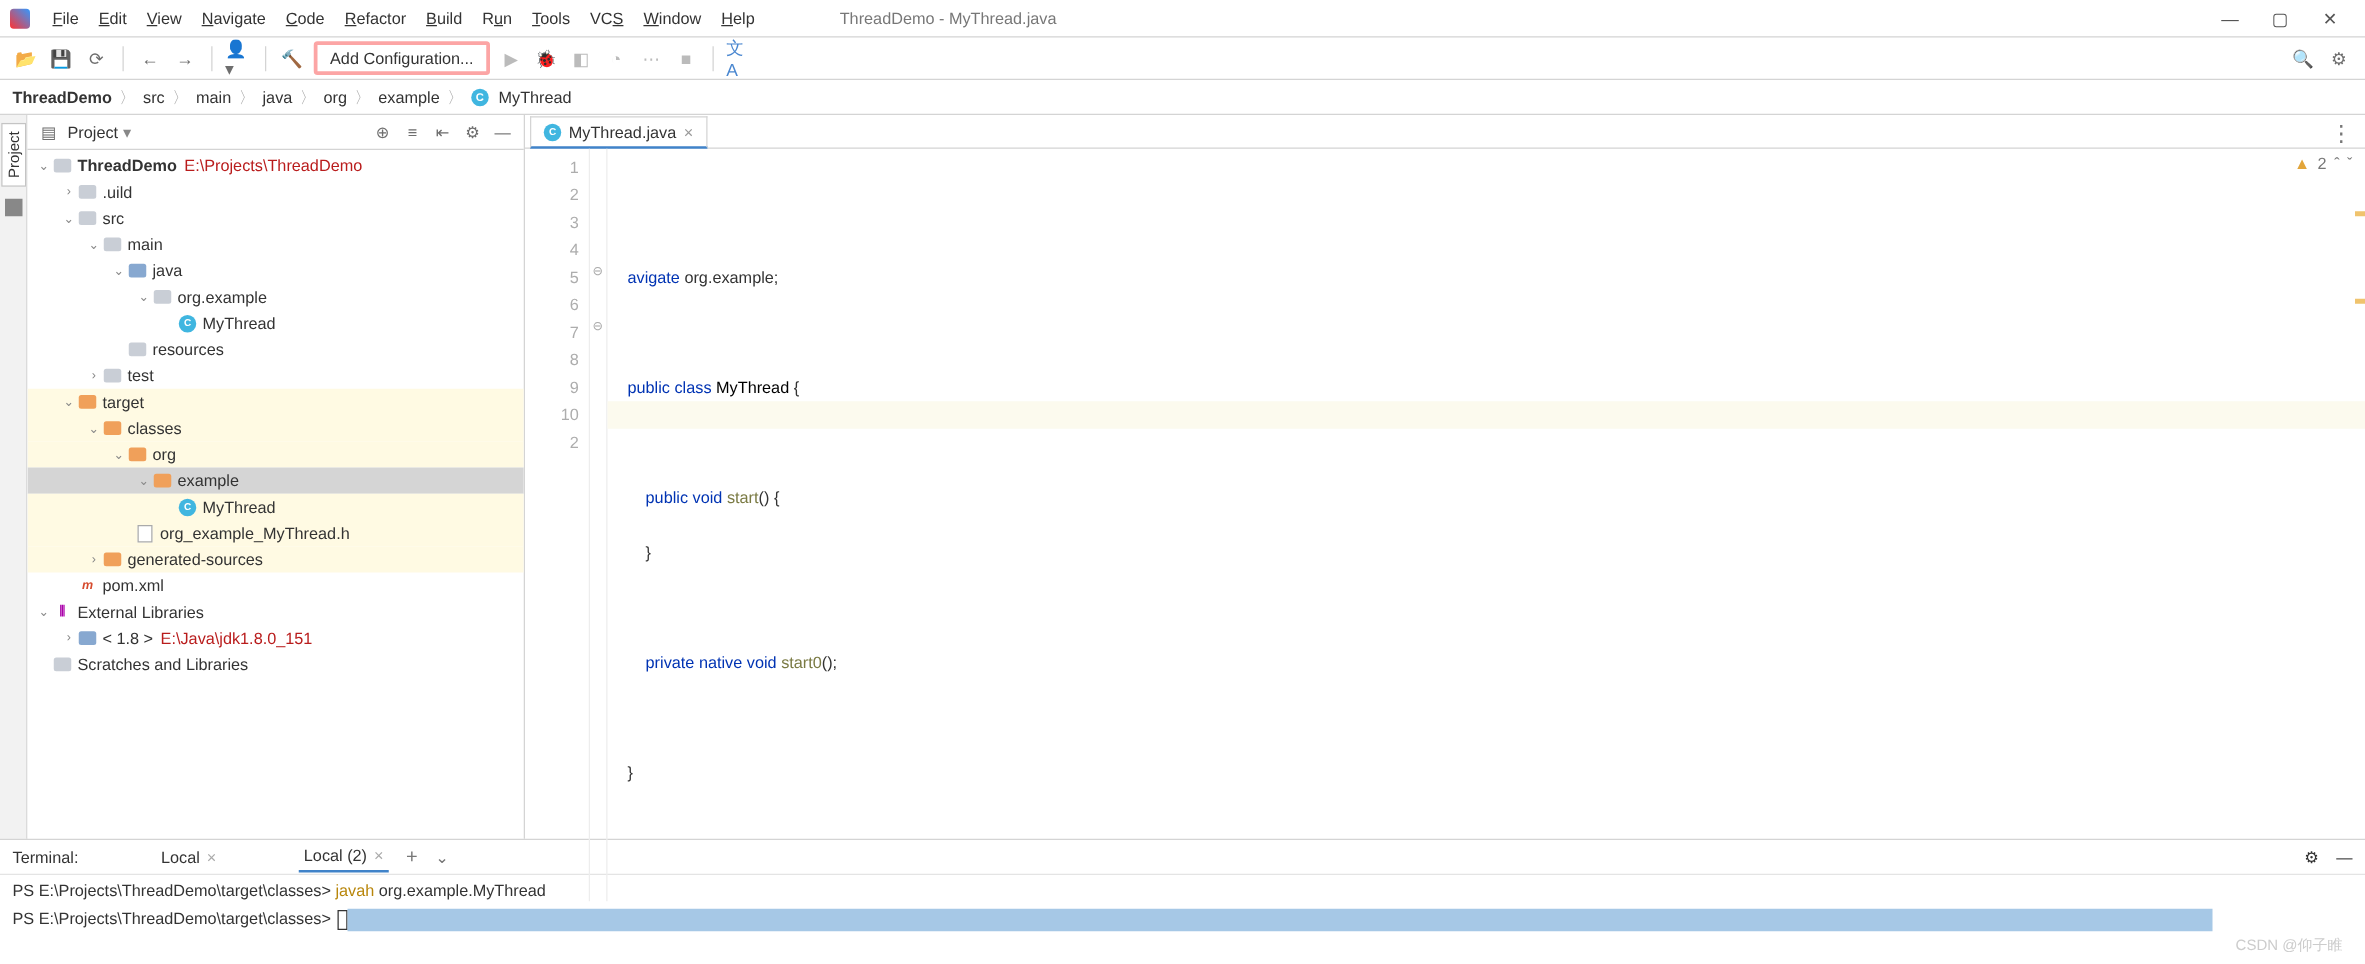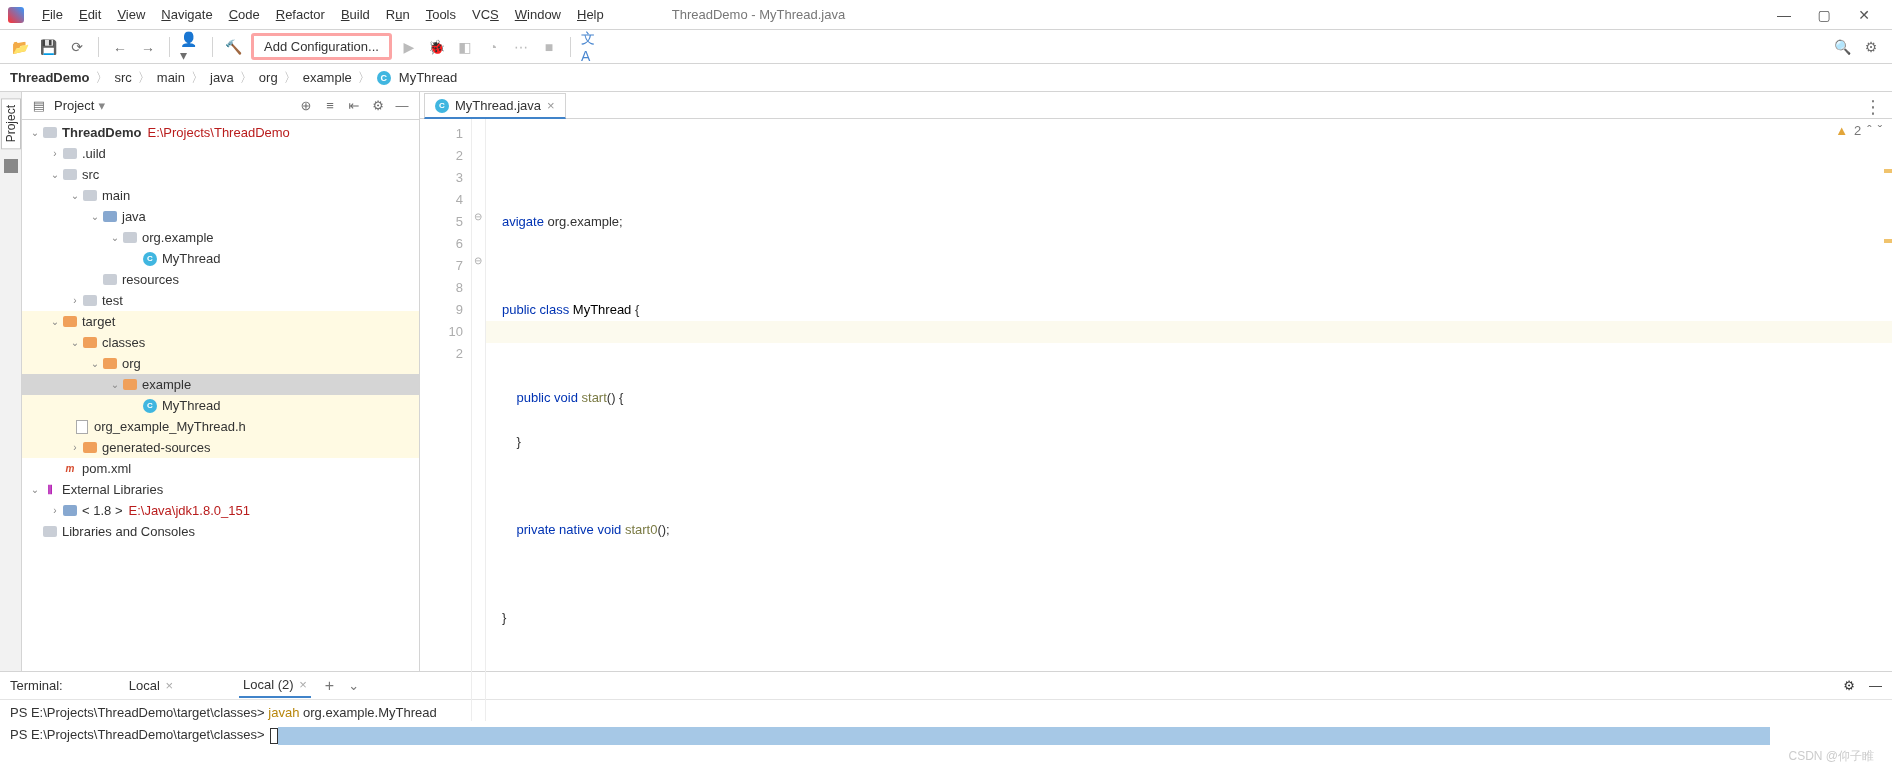--- a/index.html
+++ b/index.html
@@ -254,21 +254,21 @@
             <span class="ic-folder orange"></span>
           </span>
           <span class="label">example</span>
         </div>
       <div class="tree-row hl" style="padding-left:120px">
           <span class="icon">
             <span class="ic-class">C</span>
           </span>
           <span class="label">MyThread</span>
         </div>
-      <div class="tree-row hl" style="padding-left:52px">
+      <div class="tree-row hl" style="padding-left:86px">
           <span class="icon">
             <span class="ic-file"></span>
           </span>
           <span class="label">org_example_MyThread.h</span>
         </div>
       <div class="tree-row hl" style="padding-left:46px">
           <span class="arrow">›</span>
           <span class="icon">
             <span class="ic-folder orange"></span>
           </span>
@@ -288,21 +288,21 @@
           <span class="icon">
             <span class="ic-folder blue"></span>
           </span>
           <span class="label">&lt; 1.8 &gt;</span>
           <span class="hint">E:\Java\jdk1.8.0_151</span>
         </div>
       <div class="tree-row" style="padding-left:20px">
           <span class="icon">
             <span class="ic-folder"></span>
           </span>
-          <span class="label">Libraries and Consoles</span>
+          <span class="label">Scratches and Libraries</span>
         </div>
     </div>
   </div>
 
   <div class="editor-area">
     <div class="editor-tabs">
       <div class="editor-tab">
         <span class="ic-class" style="width:14px;height:14px;">C</span>
         <span>MyThread.java</span>
         <span class="close">×</span>

